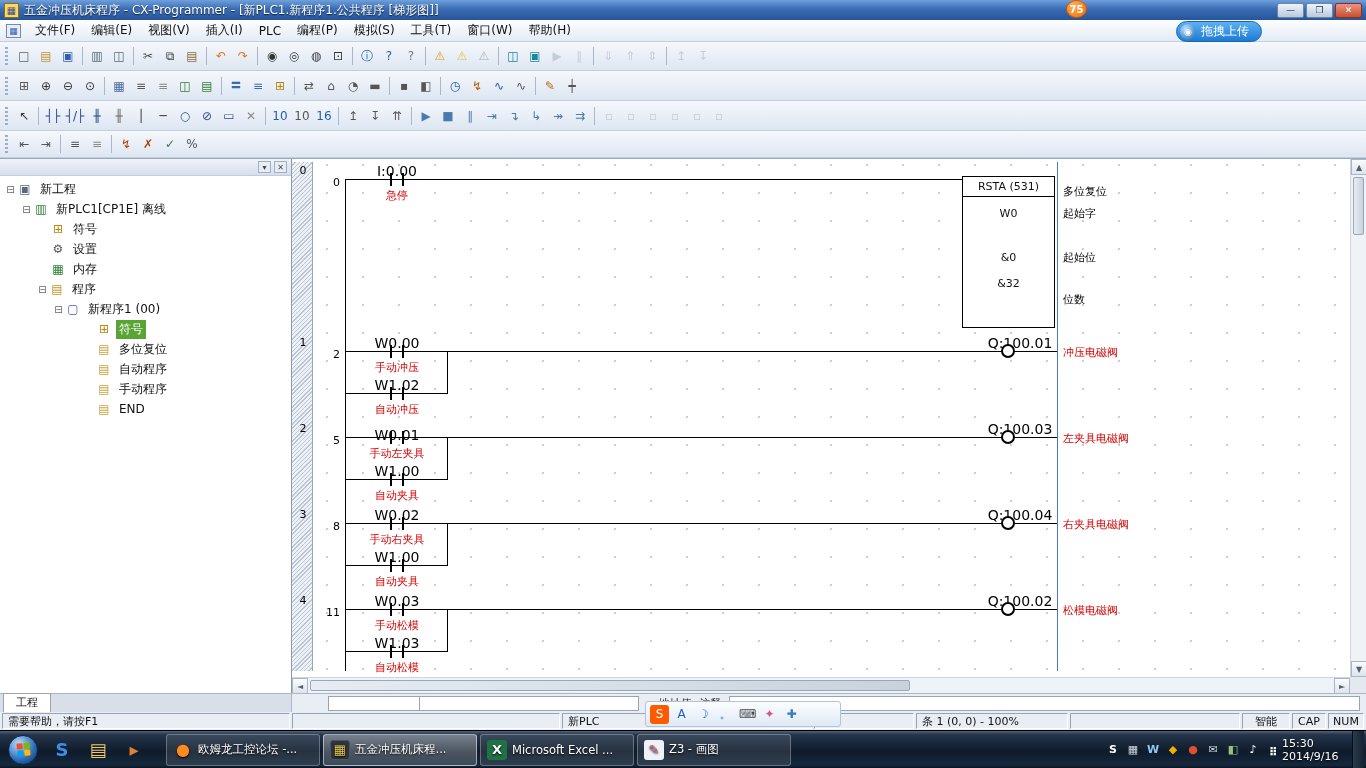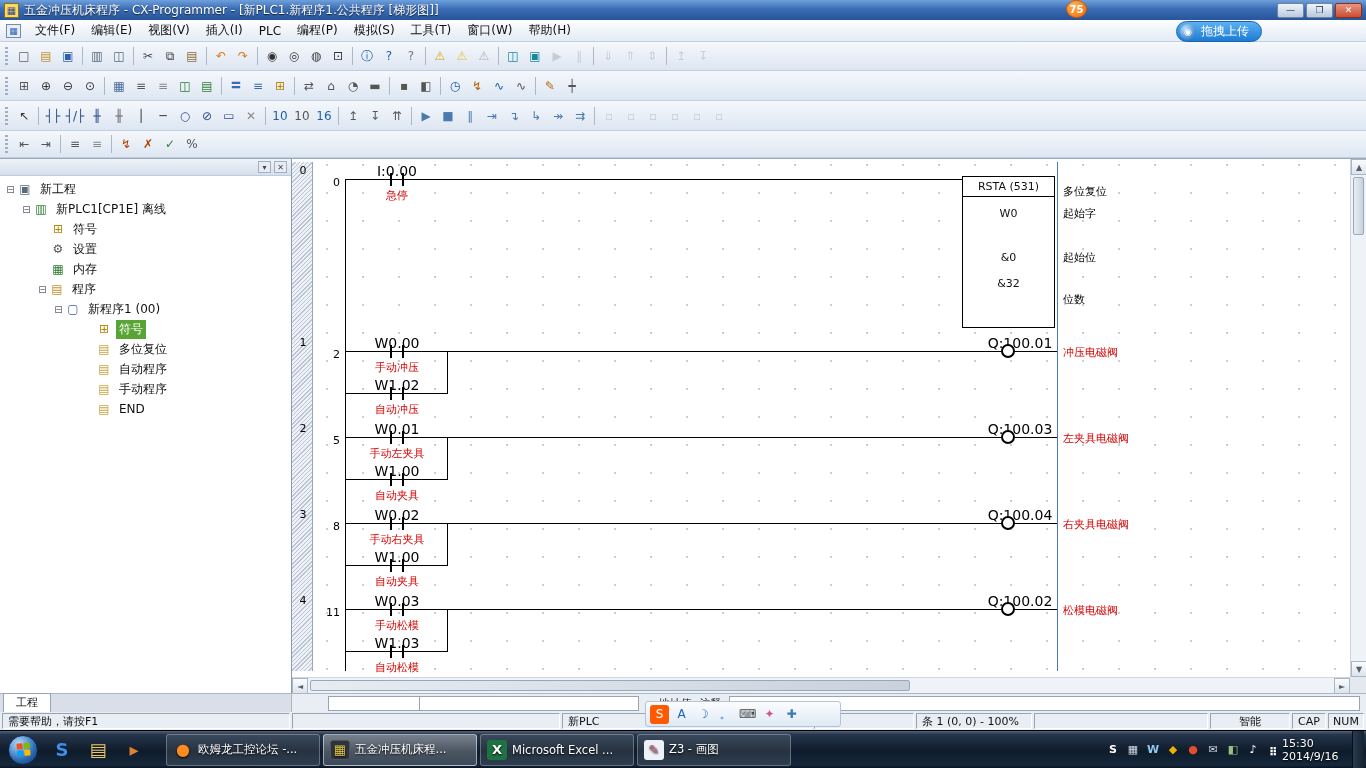--- a/index.html
+++ b/index.html
@@ -92,21 +92,21 @@
   .flabel{margin-right:4px;white-space:nowrap}
   .finput{height:15px;border:1px solid #98a4b4;background:#fff;font-family:inherit;font-size:11px;padding:0 3px}
   .finput.name{width:235px;margin-right:20px}
   .finput.addr{width:92px;margin-right:20px}
   .finput.comm{flex:1;margin-right:6px}
   
   .statusbar{height:18px;flex:none;display:flex;align-items:stretch;background:#e9eef5;padding:1px 2px;font-size:11px}
   .scell{border:1px solid;border-color:#98a4b4 #fff #fff #98a4b4;margin-right:2px;display:flex;align-items:center;
          padding:0 5px;white-space:nowrap;overflow:hidden}
   .sc-help{width:288px}.sc-fill1{width:268px}.sc-plc{width:250px}.sc-sm{width:100px}
-  .sc-pos{width:116px}.sc-fill2{flex:1}.sc-ime{width:80px;justify-content:center}
+  .sc-pos{width:152px}.sc-fill2{flex:1}.sc-ime{width:48px;justify-content:center}
   .sc-cap{width:34px;justify-content:center}.sc-num{width:36px;justify-content:center;margin-right:0}
   
   .sogou{position:absolute;left:645px;top:701px;height:26px;width:196px;display:flex;align-items:center;gap:3px;
          background:linear-gradient(#fbfdff,#dfe9f4);border:1px solid #b4c4d8;border-radius:3px;padding:0 4px;z-index:50}
   .sg-ic{width:19px;height:19px;display:inline-flex;align-items:center;justify-content:center;font-size:12px;border-radius:3px}
   
   .taskbar{height:38px;flex:none;display:flex;align-items:center;
            background:linear-gradient(180deg,#51637a 0%,#24344a 10%,#0e1b2b 55%,#16283c 92%,#081220);
            border-top:1px solid #000;padding:0 2px;position:relative}
   .start-orb{width:42px;height:38px;display:flex;align-items:center;justify-content:center;flex:none}
@@ -406,21 +406,21 @@
         <div class="coil" style="left:709px;top:10px"></div>
         <span class="cmt right" style="left:771px;top:11px">冲压电磁阀</span>
       </div>
 
       <div class="rung" style="top:261px;height:86px">
         <span class="rnum">2</span>
         <span class="rstep">5</span>
         <div class="wire" style="left:53px;top:17px;width:712px"></div>
         <div class="wire" style="left:53px;top:59px;width:102px"></div>
         <div class="vwire" style="left:155px;top:17px;height:43px"></div>
-        <span class="addr" style="left:105px;top:1px">W0.01</span>
+        <span class="addr" style="left:105px;top:7px">W0.01</span>
         <div class="contact" style="left:98px;top:11px"></div>
         <span class="cmt" style="left:105px;top:26px">手动左夹具</span>
         <span class="addr" style="left:105px;top:43px">W1.00</span>
         <div class="contact" style="left:98px;top:53px"></div>
         <span class="cmt" style="left:105px;top:68px">自动夹具</span>
         <span class="addr" style="left:728px;top:1px">Q:100.03</span>
         <div class="coil" style="left:709px;top:10px"></div>
         <span class="cmt right" style="left:771px;top:11px">左夹具电磁阀</span>
       </div>
 

